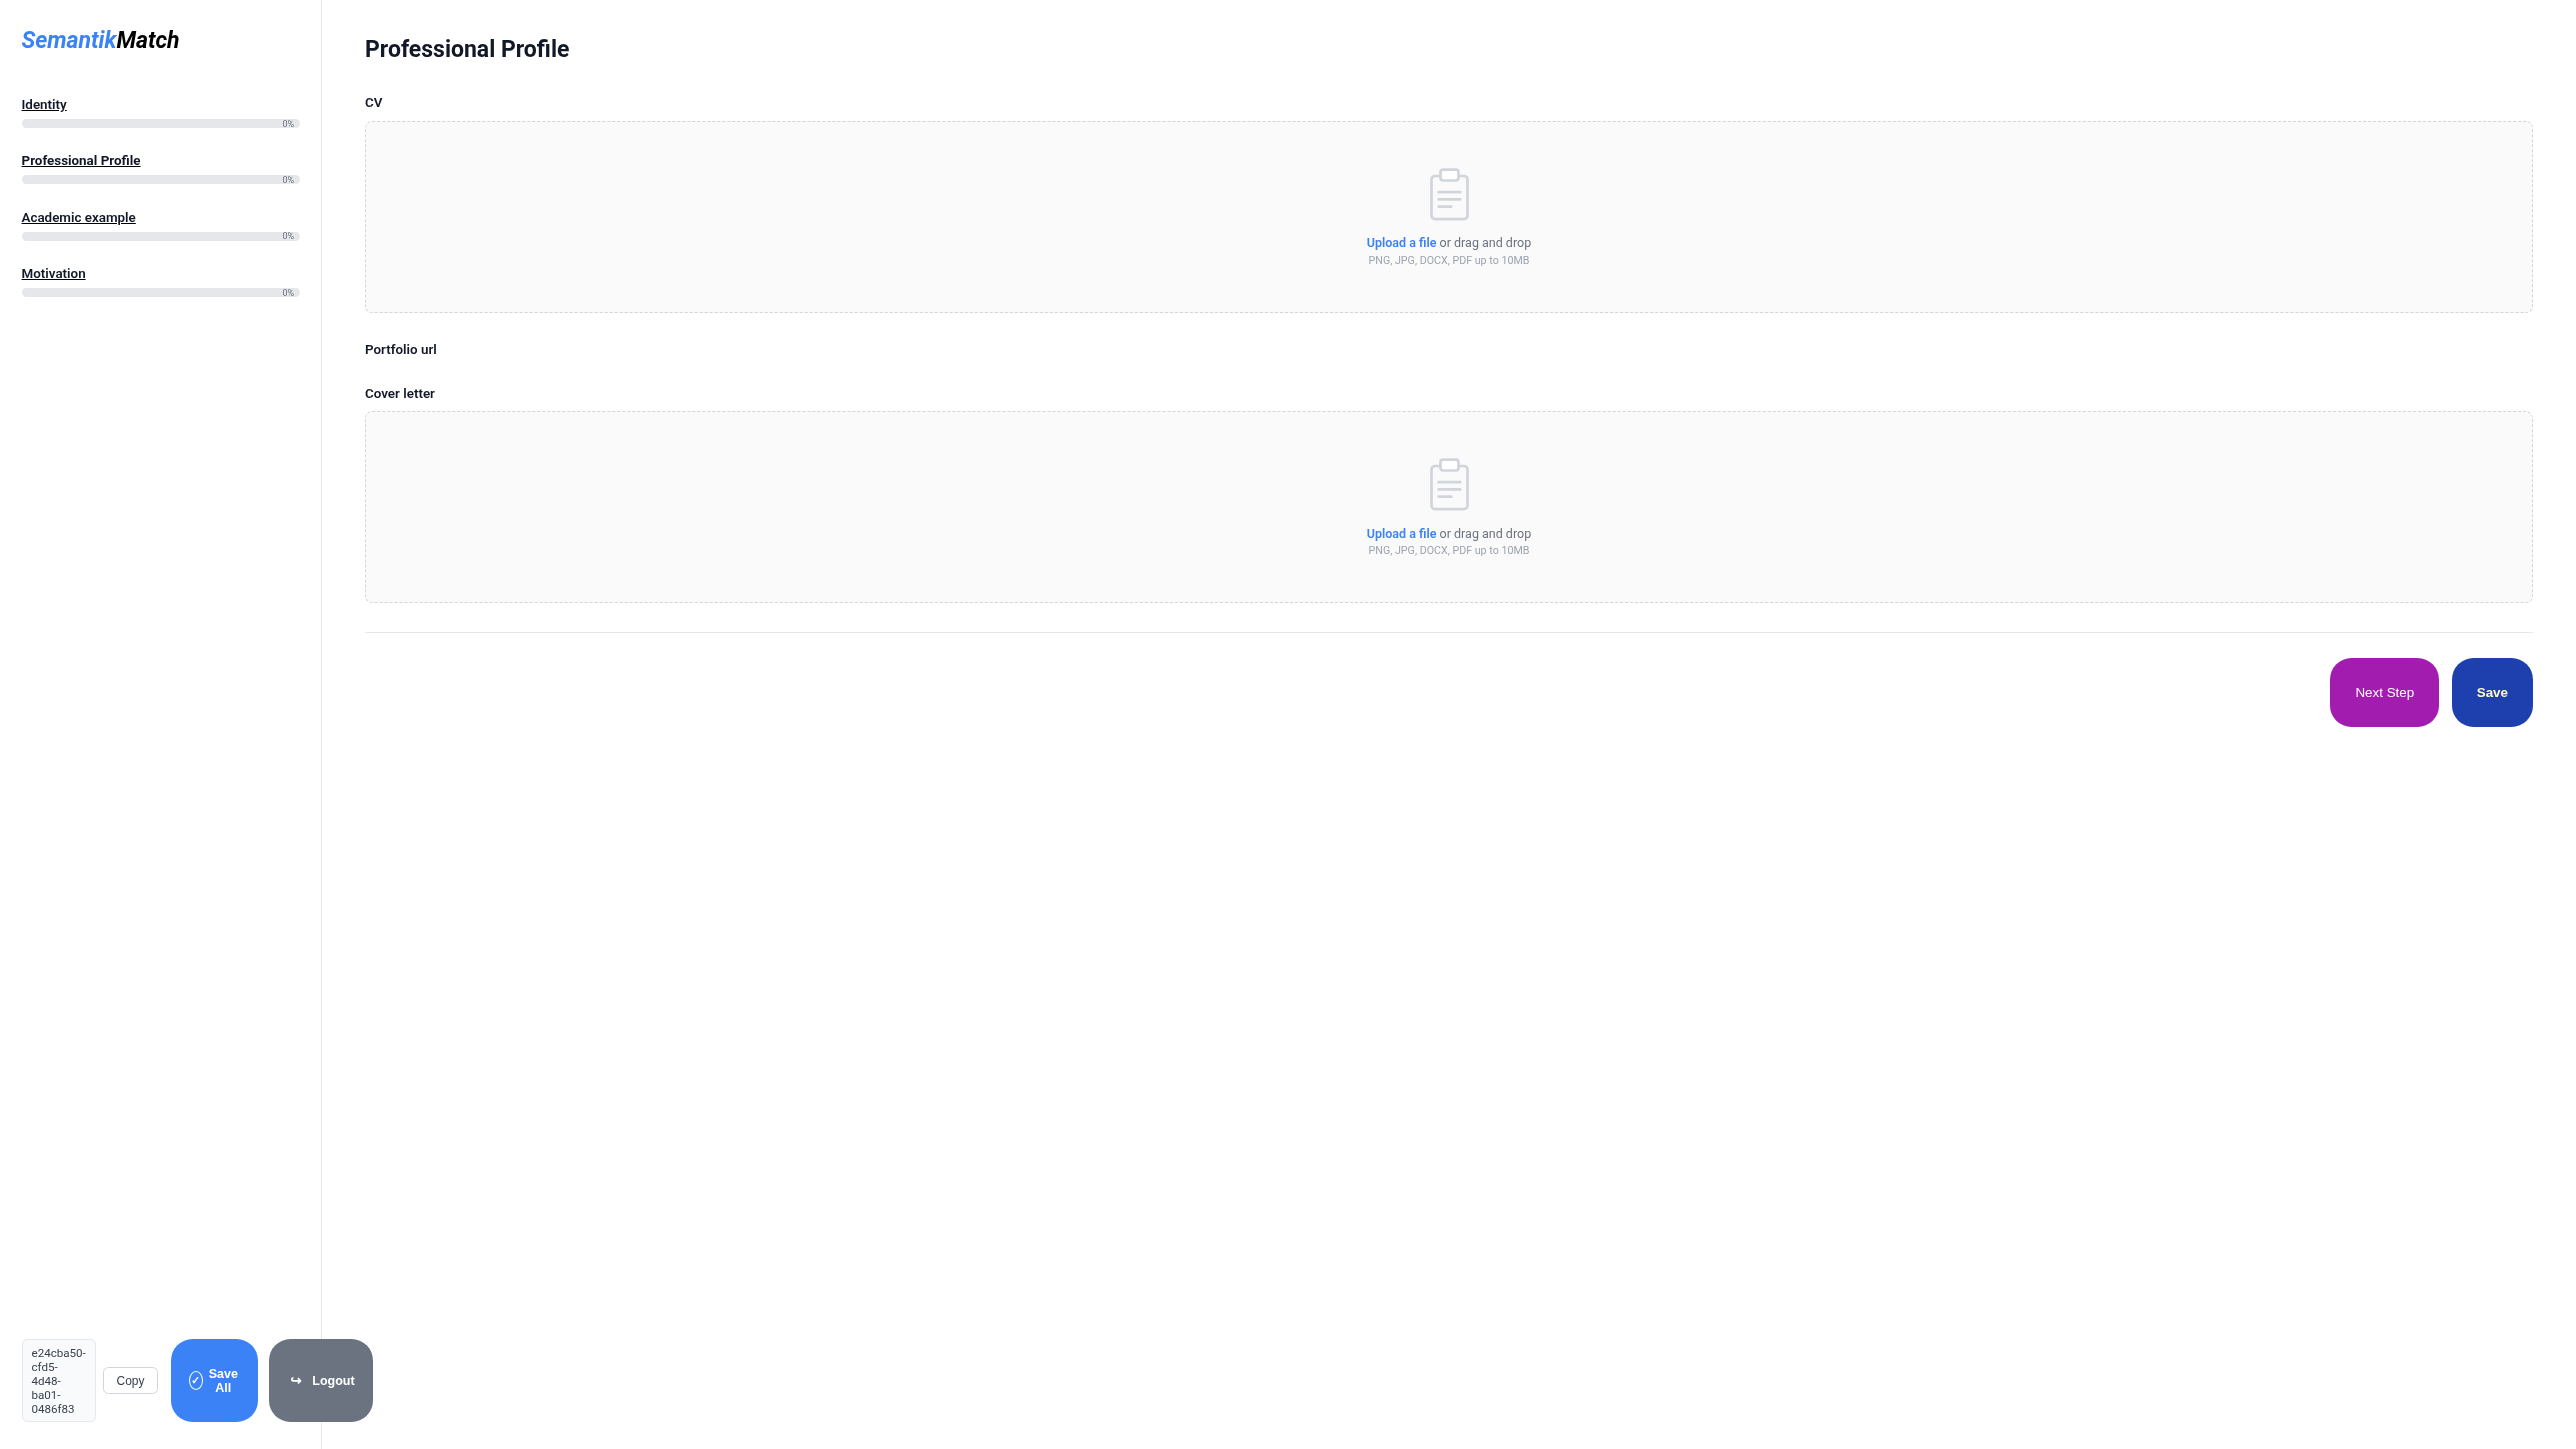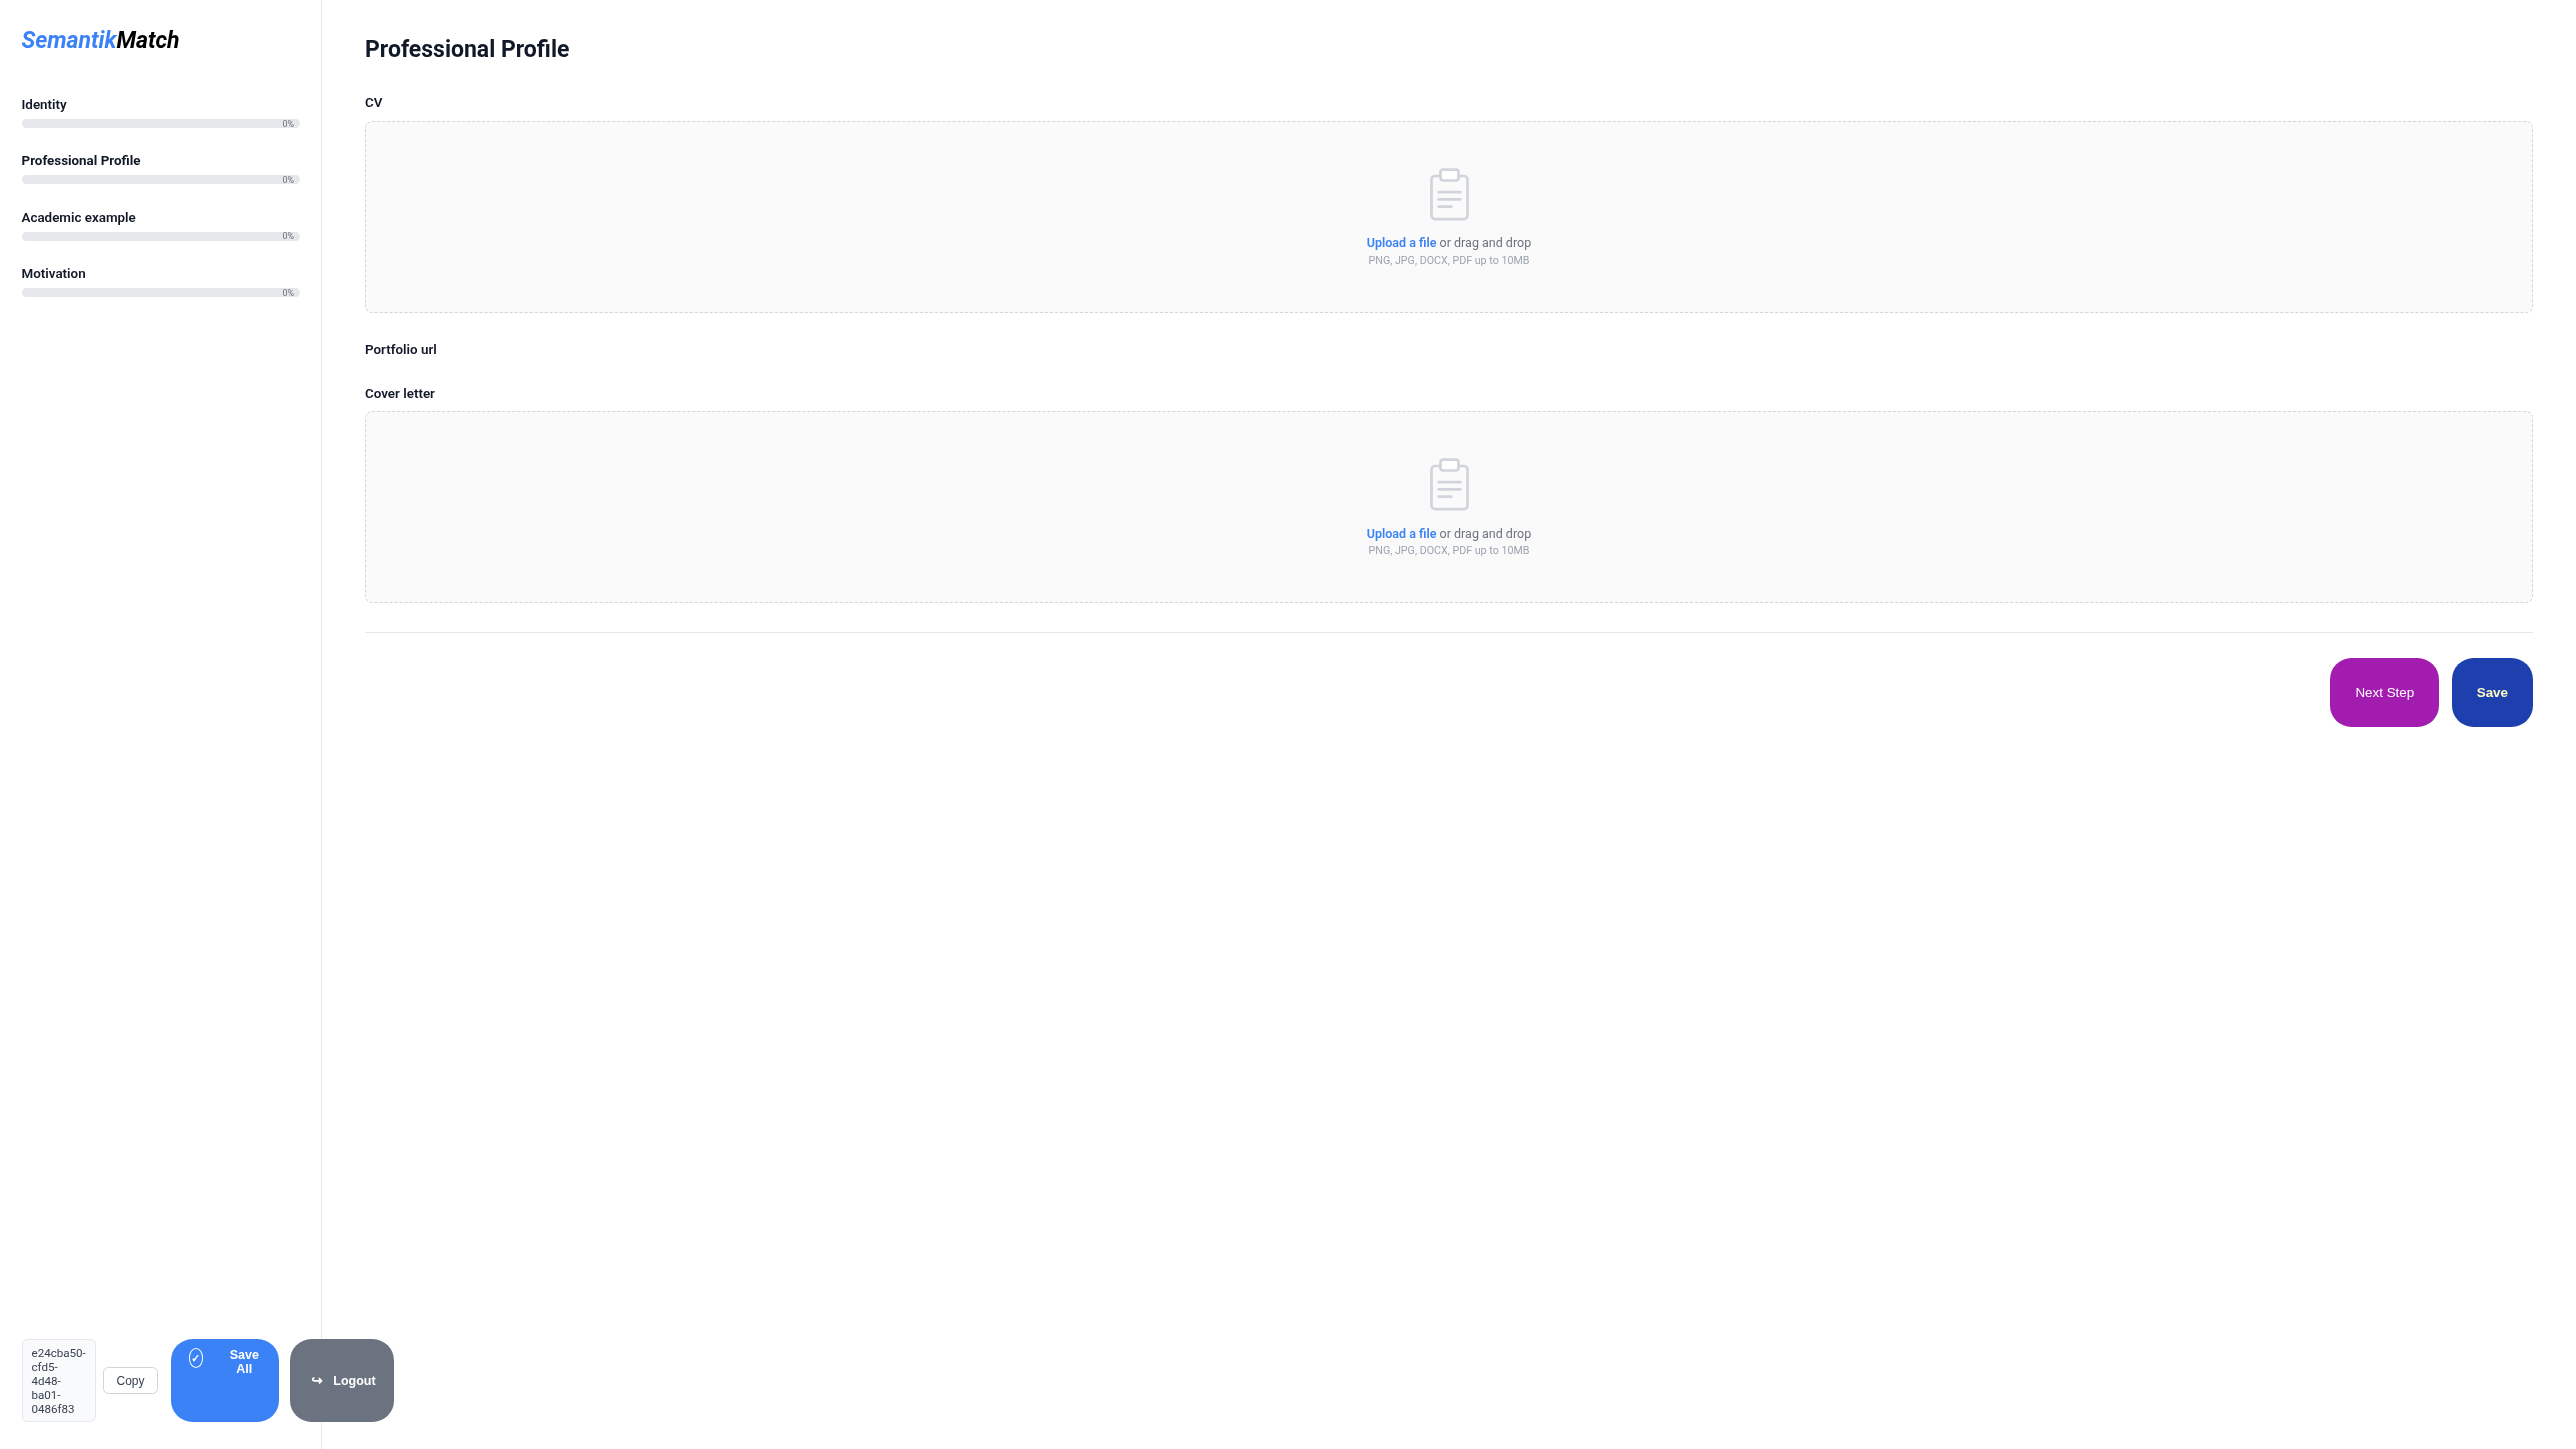--- a/index.html
+++ b/index.html
@@ -33,20 +33,21 @@
       color: #3b82f6;
       font-style: italic;
     }
     .logo-match {
       color: #000000;
       font-style: italic;
     }
 
     .nav-section {
       margin-bottom: 21.5px;
+      text-decoration: underline;
     }
     .nav-section-label {
       font-size: 13.4px;
       font-weight: 600;
       color: #111827;
       margin-bottom: 7.2px;
     }
     .progress-bar-container {
       position: relative;
       height: 9px;
@@ -104,21 +105,22 @@
       color: #374151;
       font-weight: 500;
     }
 
     .action-buttons {
       display: flex;
       gap: 10.7px;
     }
     .btn-save-all {
       display: flex;
-      gap: 24px;
+      align-items: center;
+      gap: 3px;
       background: #3b82f6;
       color: #fff;
       border: none;
       border-radius: 21.5px;
       padding: 9px 18px;
       font-size: 12.5px;
       font-weight: 600;
       cursor: pointer;
     }
     .btn-logout {

